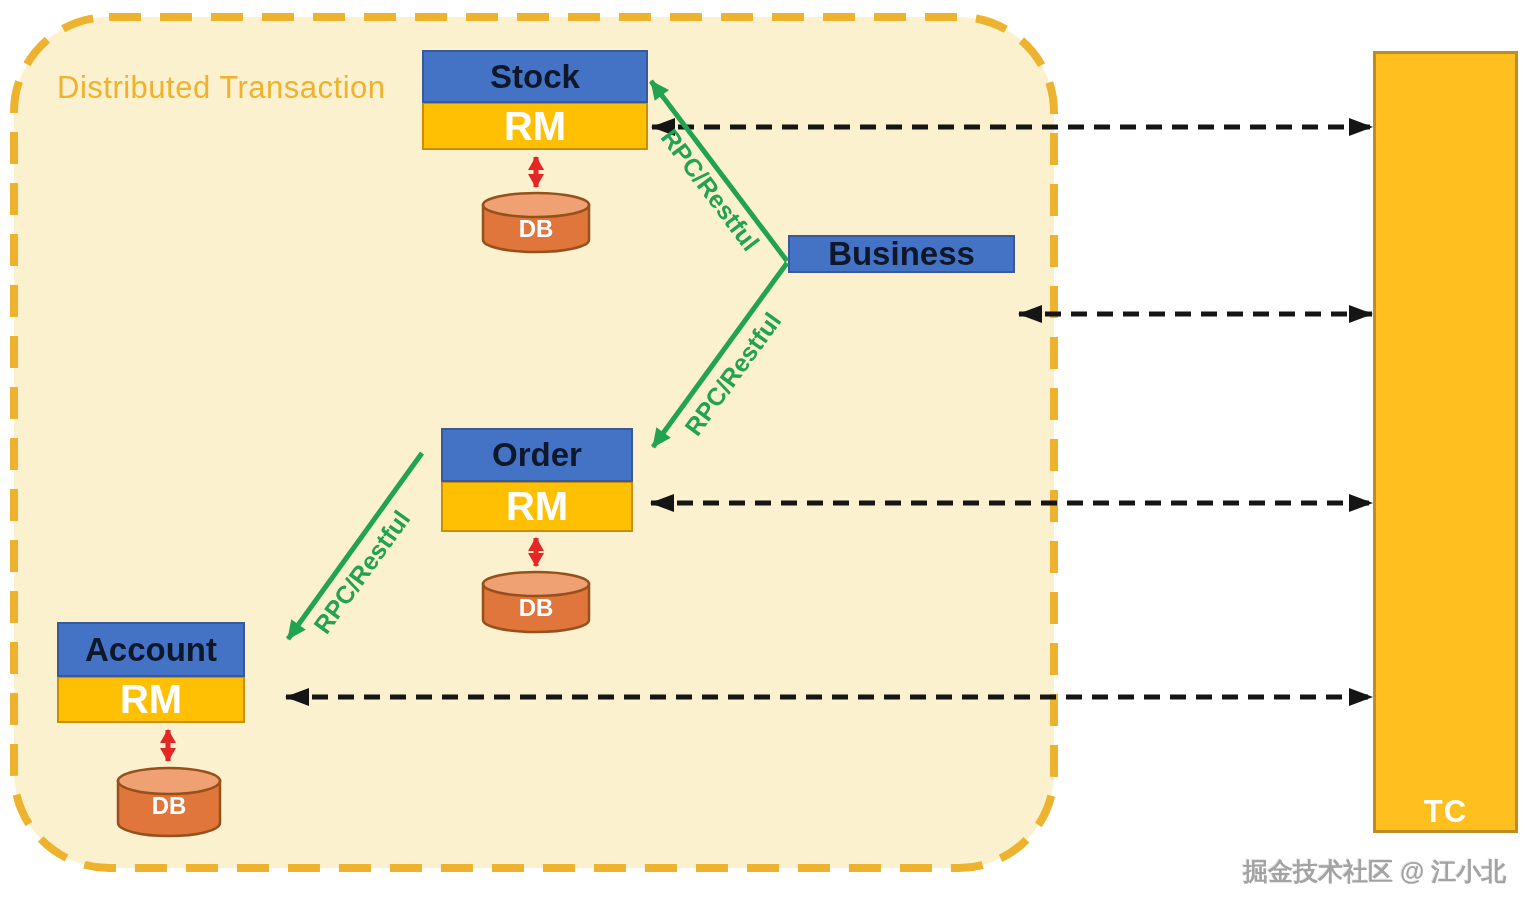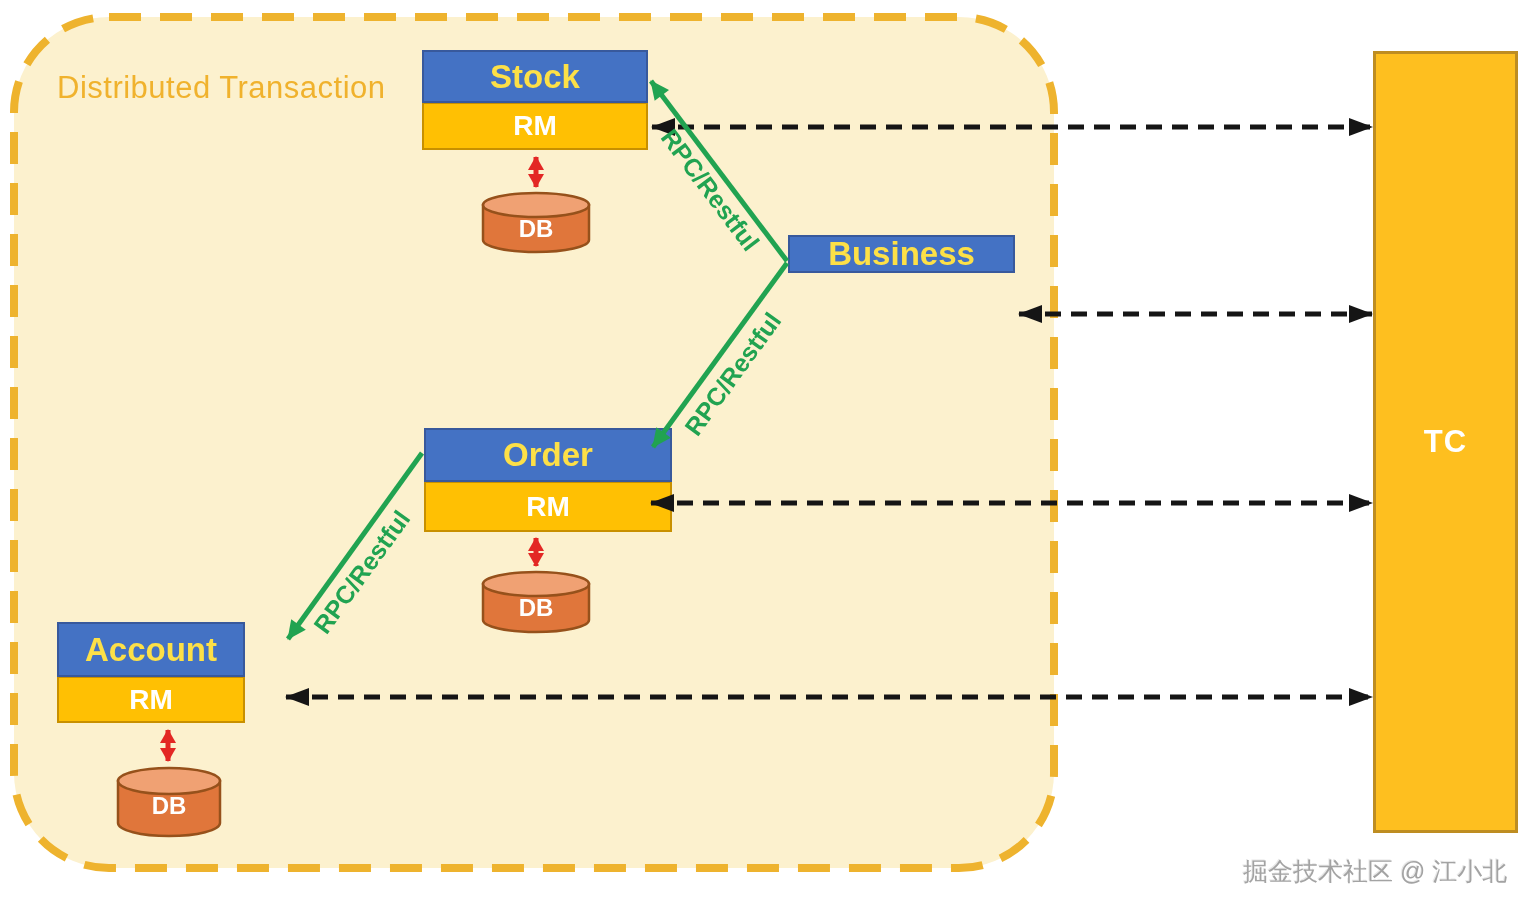--- a/index.html
+++ b/index.html
@@ -12,63 +12,63 @@
   .bg{z-index:1}
   .fg{z-index:3;pointer-events:none}
 
   .diagram-title{
     position:absolute;left:57px;top:70px;z-index:2;
     font-size:31px;font-weight:normal;color:#F0B22D;letter-spacing:0.5px;white-space:nowrap;
   }
 
   .node{position:absolute;z-index:2;box-sizing:border-box}
   .node-head{
-    background:#4472C4;border:2px solid #38599C;color:#fde047;
+    background:#4472C4;border:2px solid #38599C;color:#0f172a;
     font-weight:bold;font-size:33px;display:flex;align-items:center;justify-content:center;
     box-sizing:border-box;
   }
   .node-role{
     background:#FFC003;border:2px solid #C89000;border-top:1px solid #C89000;color:#ffffff;
-    font-weight:bold;font-size:28px;display:flex;align-items:center;justify-content:center;
+    font-weight:bold;font-size:40px;display:flex;align-items:center;justify-content:center;
     box-sizing:border-box;
   }
   #node-stock{left:422px;top:50px;width:226px}
   #node-stock .node-head{height:53px}
   #node-stock .node-role{height:47px}
 
   #node-business{left:788px;top:235px;width:227px}
   #node-business .node-head{height:38px}
   #node-business .node-role{height:47px}
 
-  #node-order{left:424px;top:428px;width:248px}
+  #node-order{left:441px;top:428px;width:192px}
   #node-order .node-head{height:54px}
   #node-order .node-role{height:50px}
 
   #node-account{left:57px;top:622px;width:188px}
   #node-account .node-head{height:55px}
   #node-account .node-role{height:46px}
 
   .tc-box{
     position:absolute;left:1373px;top:51px;width:145px;height:782px;z-index:2;
     background:#FEBF1F;border:3px solid #BE8D21;box-sizing:border-box;
-    display:flex;align-items:center;justify-content:center;
+    display:flex;align-items:flex-end;justify-content:center;
     color:#ffffff;font-weight:bold;font-size:31px;letter-spacing:1px;
   }
 
   .rpc-label{
     position:absolute;z-index:4;color:#21A351;font-weight:bold;font-size:25px;
     white-space:nowrap;
   }
   #rpc-1{left:710px;top:190px;transform:translate(-50%,-50%) rotate(53deg)}
   #rpc-2{left:733px;top:374px;transform:translate(-50%,-50%) rotate(-54deg)}
   #rpc-3{left:362px;top:572px;transform:translate(-50%,-50%) rotate(-54deg)}
 
   .watermark{
     position:absolute;left:1243px;top:855px;z-index:4;
-    font-size:25px;font-weight:normal;color:#a3a3a3;
+    font-size:25px;font-weight:bold;color:#a3a3a3;
     text-shadow:2px 2px 1px #ffffff, -1px -1px 0 #e8e8e8;
     white-space:nowrap;
   }
 
   .container-rect{fill:#FCF1CE;stroke:#EEB32E;stroke-width:8;stroke-dasharray:32 19}
   .blk{stroke:#151515;stroke-width:5;stroke-dasharray:16 10;fill:none}
   .grn{stroke:#21A351;stroke-width:5;fill:none}
   .red{stroke:#E32724;stroke-width:5;stroke-dasharray:8 5;fill:none}
   .dbBody{fill:#E0763B;stroke:#96511B;stroke-width:2.5}
   .dbTop{fill:#F0A173;stroke:#96511B;stroke-width:2.5}

